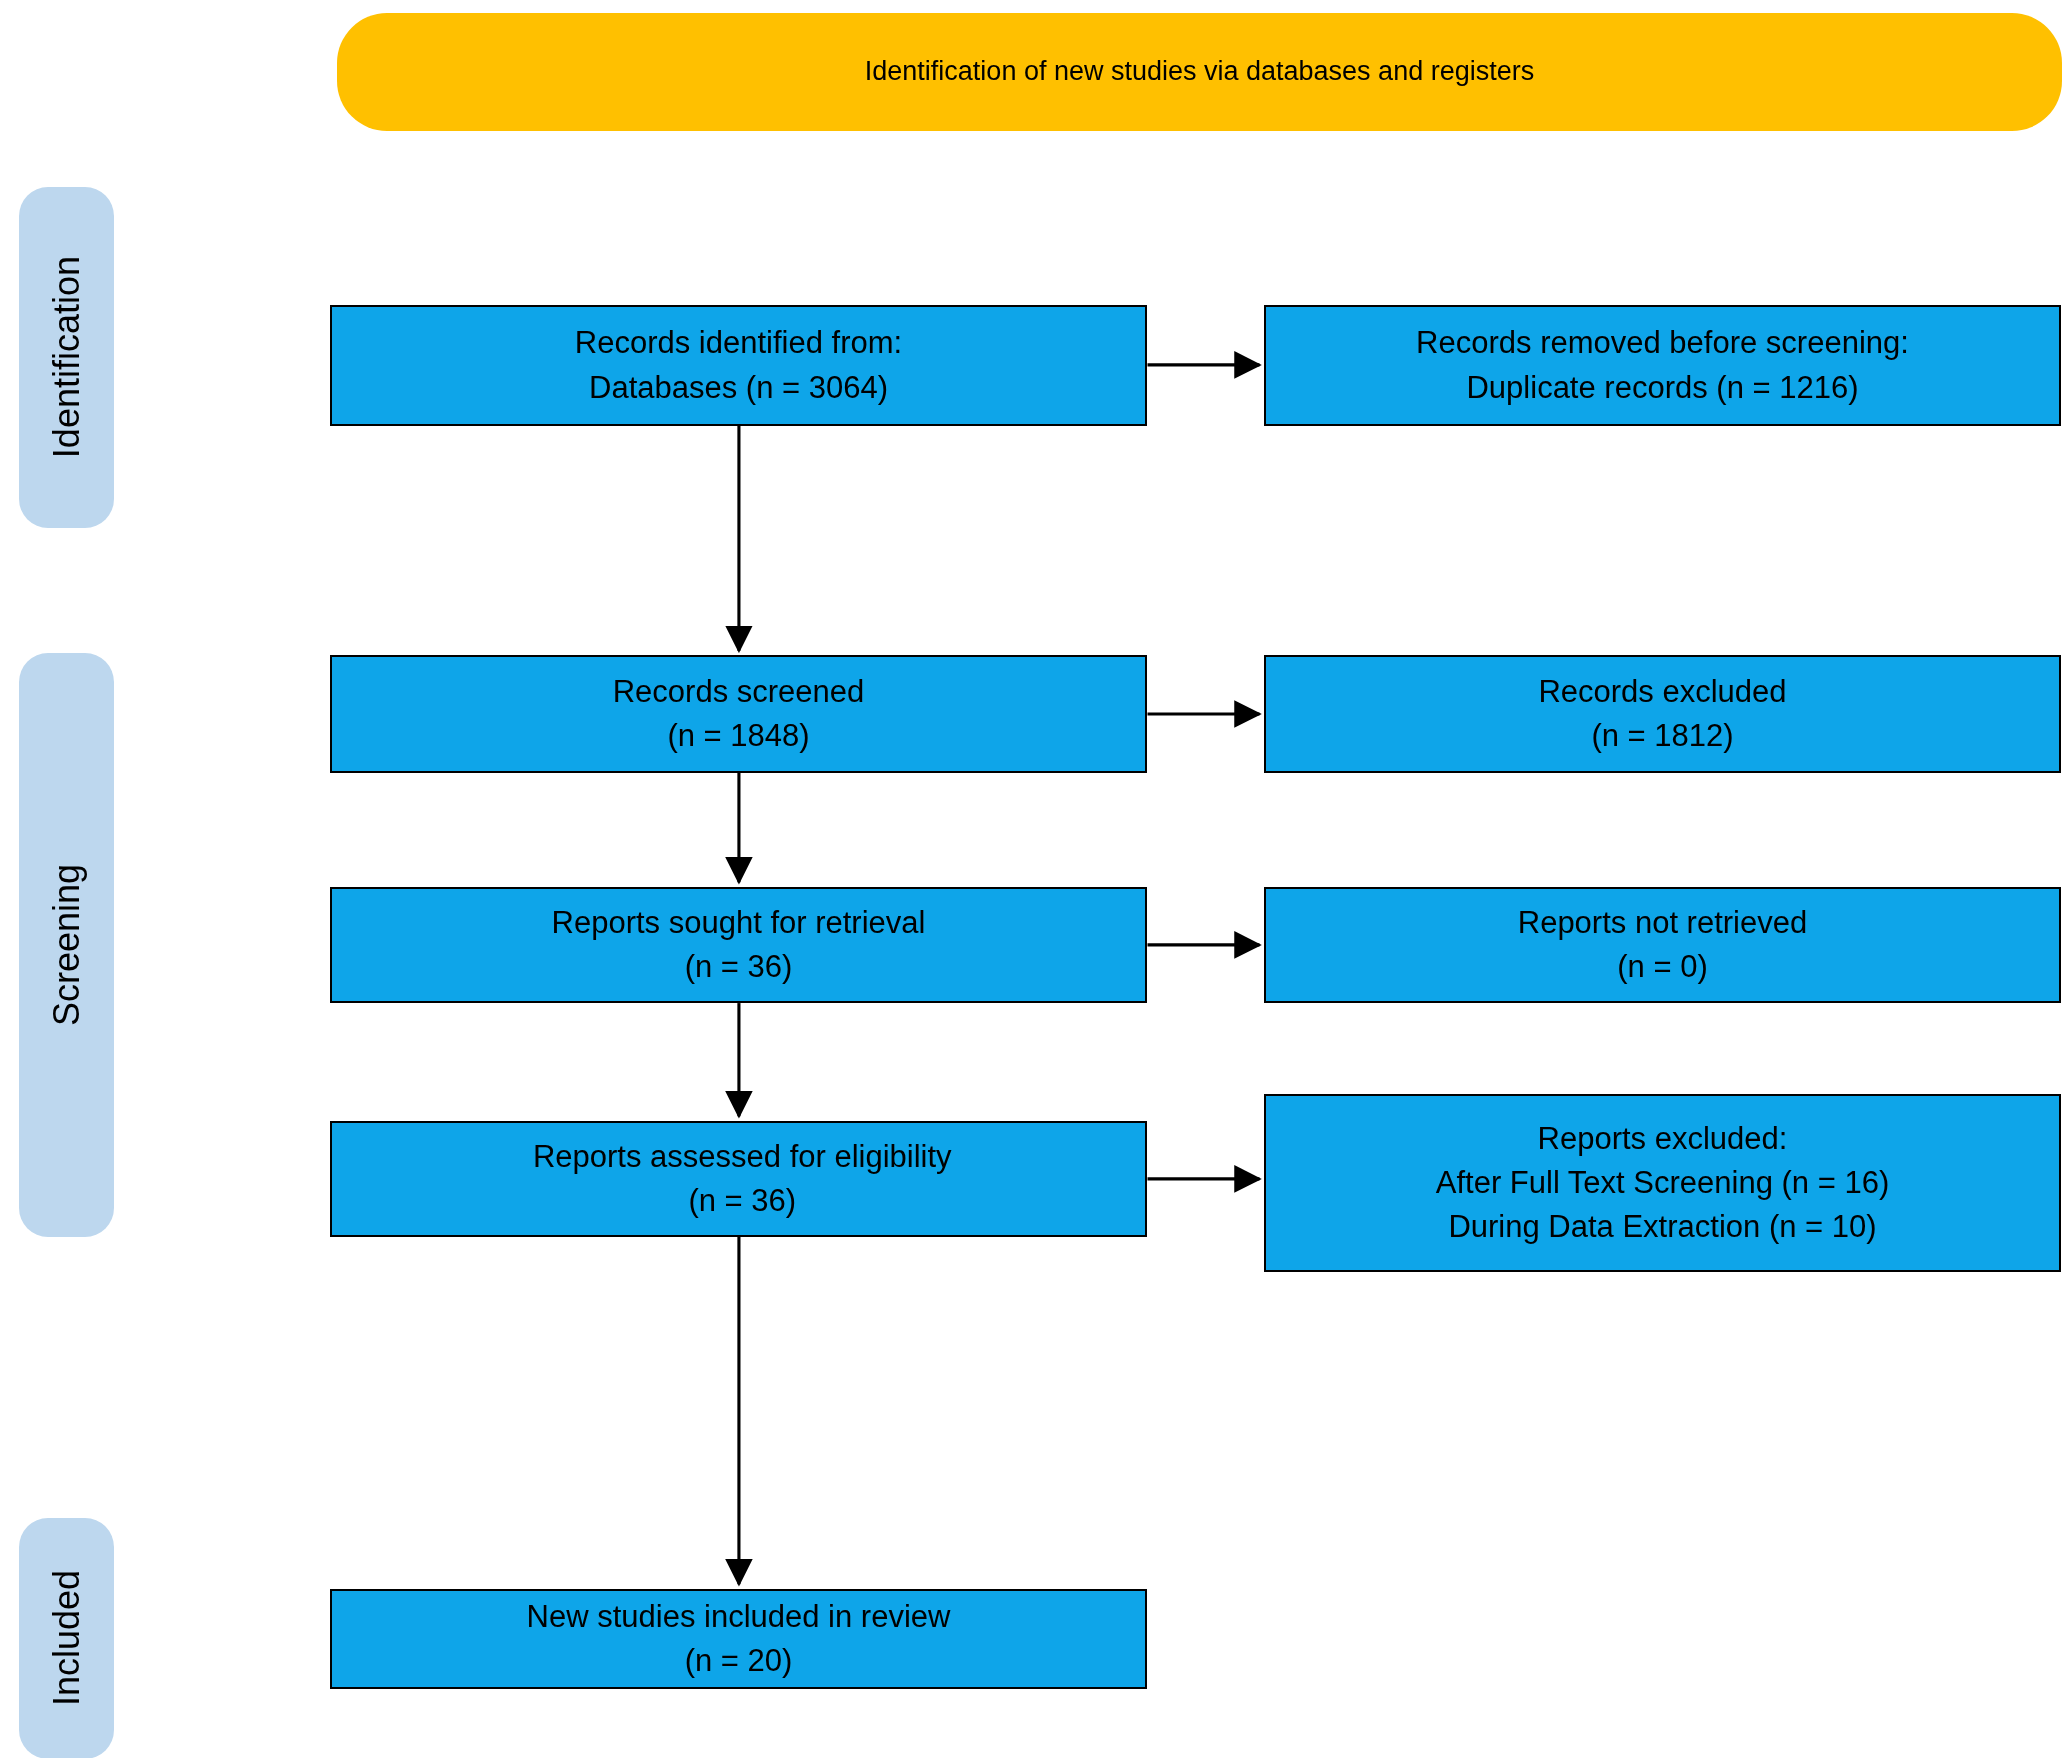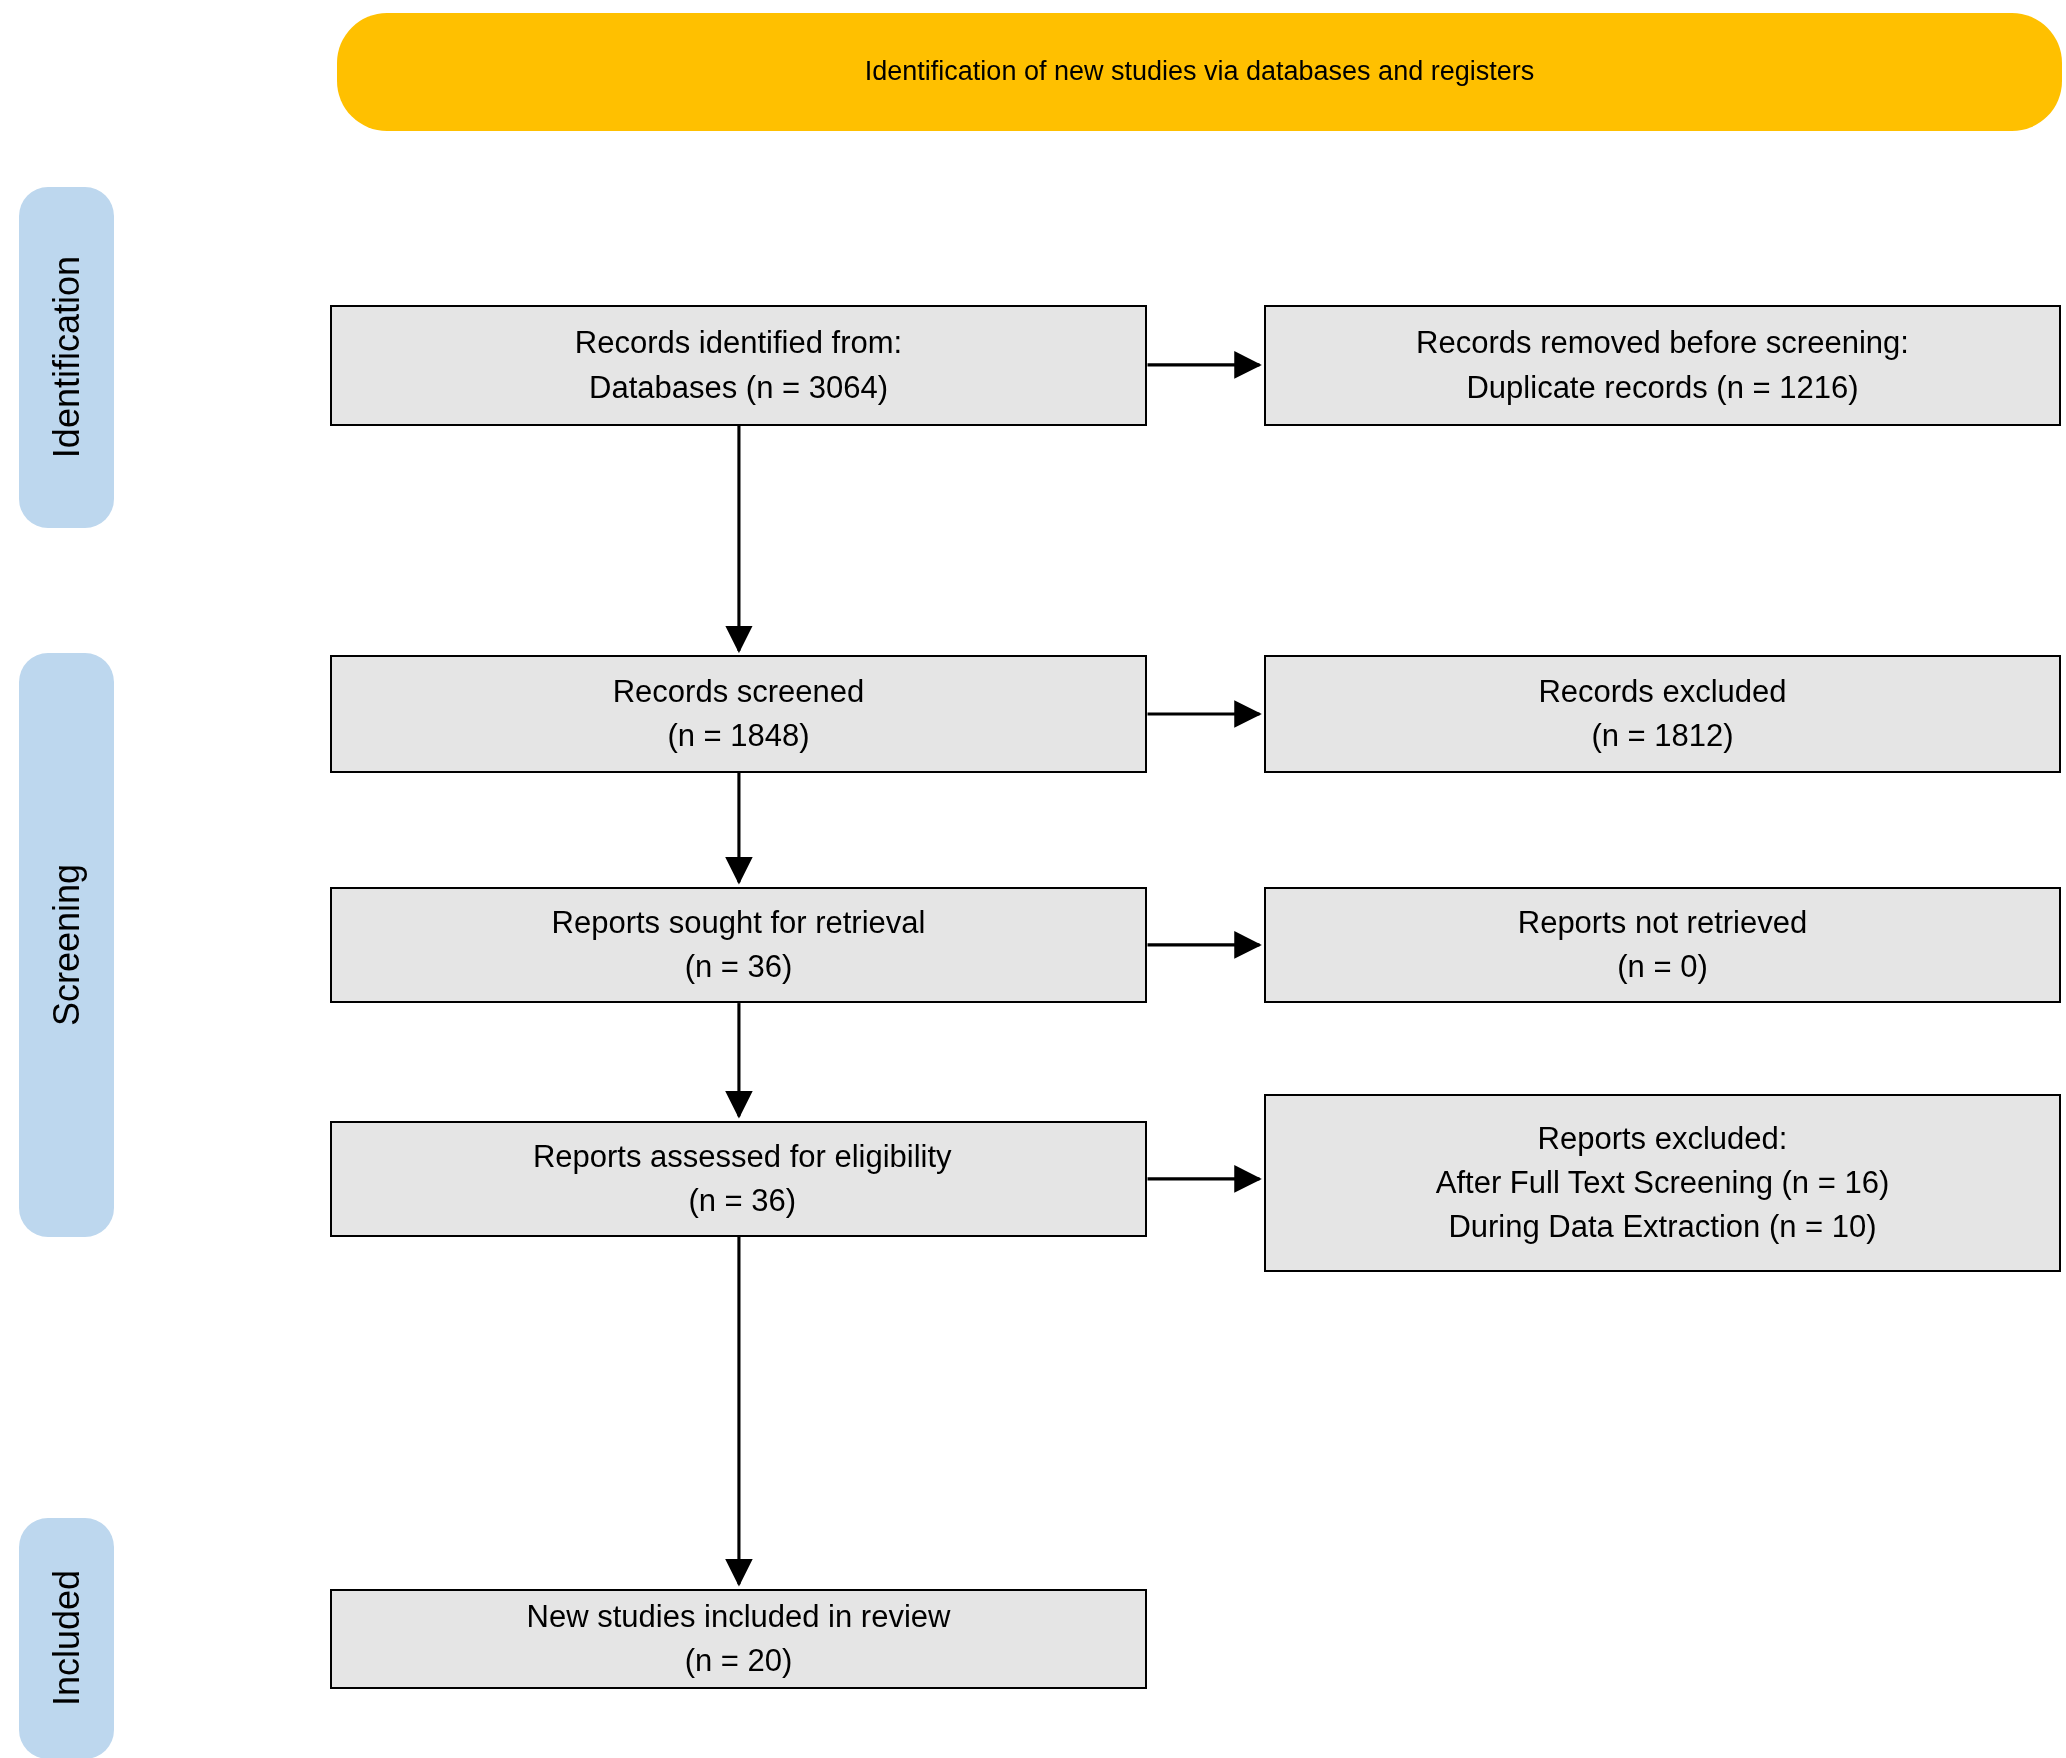--- a/index.html
+++ b/index.html
@@ -47,21 +47,21 @@
     font-size: 36px;
     white-space: nowrap;
   }
   .stage-identification { top: 187px;  height: 341px; }
   .stage-screening      { top: 653px; height: 584px; }
   .stage-included       { top: 1518px; height: 241px; }
   .box {
     position: absolute;
     box-sizing: border-box;
     border: 2.5px solid #000000;
-    background: #e5e5e5;
+    background: #0ea5e9;
     display: flex;
     flex-direction: column;
     align-items: center;
     justify-content: center;
     text-align: center;
     font-size: 31px;
     line-height: 1.42;
     padding: 5px 12.5px;
   }
   .col-left  { left: 330px;  width: 817px; }

